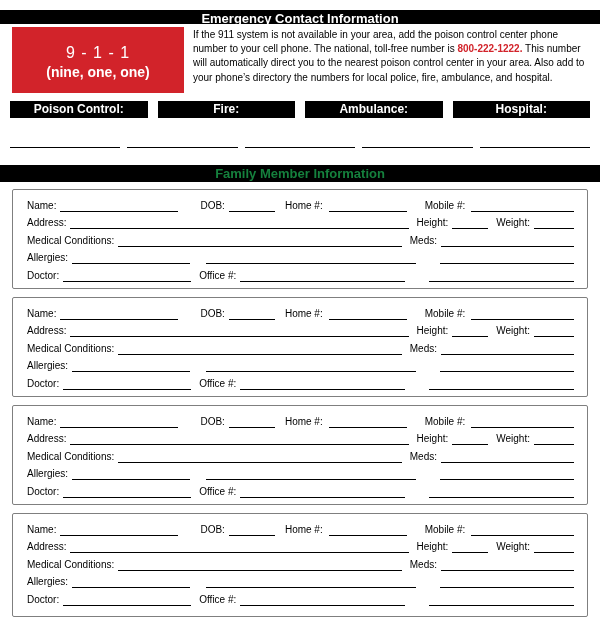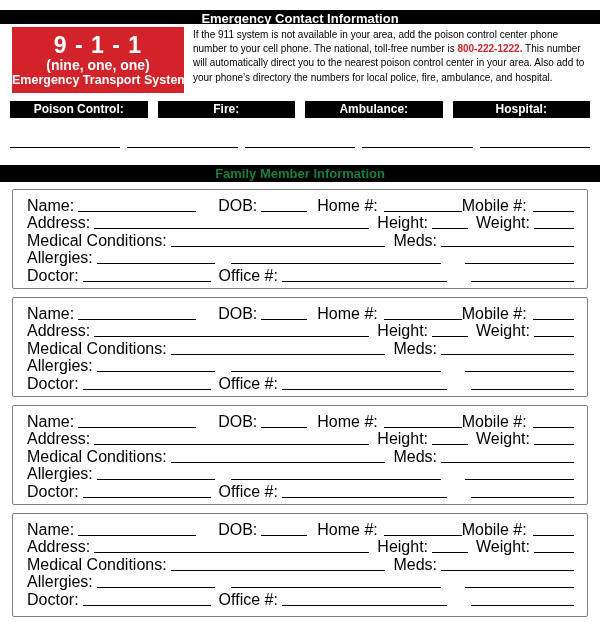--- a/index.html
+++ b/index.html
@@ -30,21 +30,21 @@
     min-width: 172px;
     height: 66px;
     background: #d2232a;
     color: #fff;
     text-align: center;
     display: flex;
     flex-direction: column;
     justify-content: center;
     white-space: nowrap;
   }
-  .red-box .number { font-size: 23px; font-weight: bold; line-height: 25px; letter-spacing: 1px; }
+  .red-box .number { font-size: 16px; font-weight: normal; line-height: 25px; letter-spacing: 1px; }
   .red-box .pron   { font-size: 14px; font-weight: bold; line-height: 15px; }
   .red-box .ets    { font-size: 12.5px; font-weight: bold; line-height: 15px; }
   .intro-text {
     flex: 1;
     font-size: 10px;
     line-height: 14.2px;
     padding-top: 1px;
   }
   .intro-text .phone { color: #d2232a; font-weight: bold; }
   .contact-bars {
@@ -88,38 +88,38 @@
     border: 1px solid #7f7f7f;
     border-radius: 2px;
     padding: 6px 13px 0 14px;
   }
   .member-block + .member-block { margin-top: 8px; }
   .member-block:last-child { height: 104px; }
   .member-row {
     display: flex;
     align-items: flex-end;
     height: 17.5px;
-    font-size: 16px;
+    font-size: 10px;
     line-height: 14px;
     white-space: nowrap;
   }
   .member-row .lbl { padding-bottom: 1px; }
   .wline {
     height: 0;
     border-bottom: 1.5px solid #000;
     margin-bottom: 2px;
     margin-left: 4px;
   }
   
   .l-name   { width: 118px; }
   .lbl-dob  { margin-left: 22px; }
   .l-dob    { width: 46px; }
   .lbl-home { margin-left: 10px; }
   .l-home   { width: 78px; margin-left: 6px; }
-  .lbl-mobile { }
+  .lbl-mobile { margin-left: 18px; }
   .l-mobile { flex: 1; margin-left: 6px; }
   
   .l-address { flex: 1; }
   .lbl-height { margin-left: 8px; }
   .l-height { width: 36px; }
   .lbl-weight { margin-left: 8px; }
   .l-weight { width: 40px; }
   
   .l-medical { flex: 1; }
   .lbl-meds { margin-left: 8px; }
@@ -137,21 +137,20 @@
 <body>
 
 <div class="top-bar">
   <span>Emergency Contact Information</span>
 </div>
 
 <div class="intro">
   <div class="red-box" style="background: rgb(210, 35, 42);">
     <div class="number">9 - 1 - 1</div>
     <div class="pron">(nine, one, one)</div>
-    <div class="ets">Emergency Transport System</div>
   </div>
   <div class="intro-text"><span>If the 911 system is not available in your area, add the poison control center phone number to your cell phone. The national, toll-free number is </span><span class="phone" style="color: rgb(210, 35, 42);">800-222-1222.</span><span> This number will automatically direct you to the nearest poison control center in your area. Also add to your phone’s directory the numbers for local police, fire, ambulance, and hospital.</span></div>
 </div>
 
 <div class="contact-bars">
   <div class="contact-bar">Poison Control:</div>
   <div class="contact-bar">Fire:</div>
   <div class="contact-bar">Ambulance:</div>
   <div class="contact-bar">Hospital:</div>
 </div>

